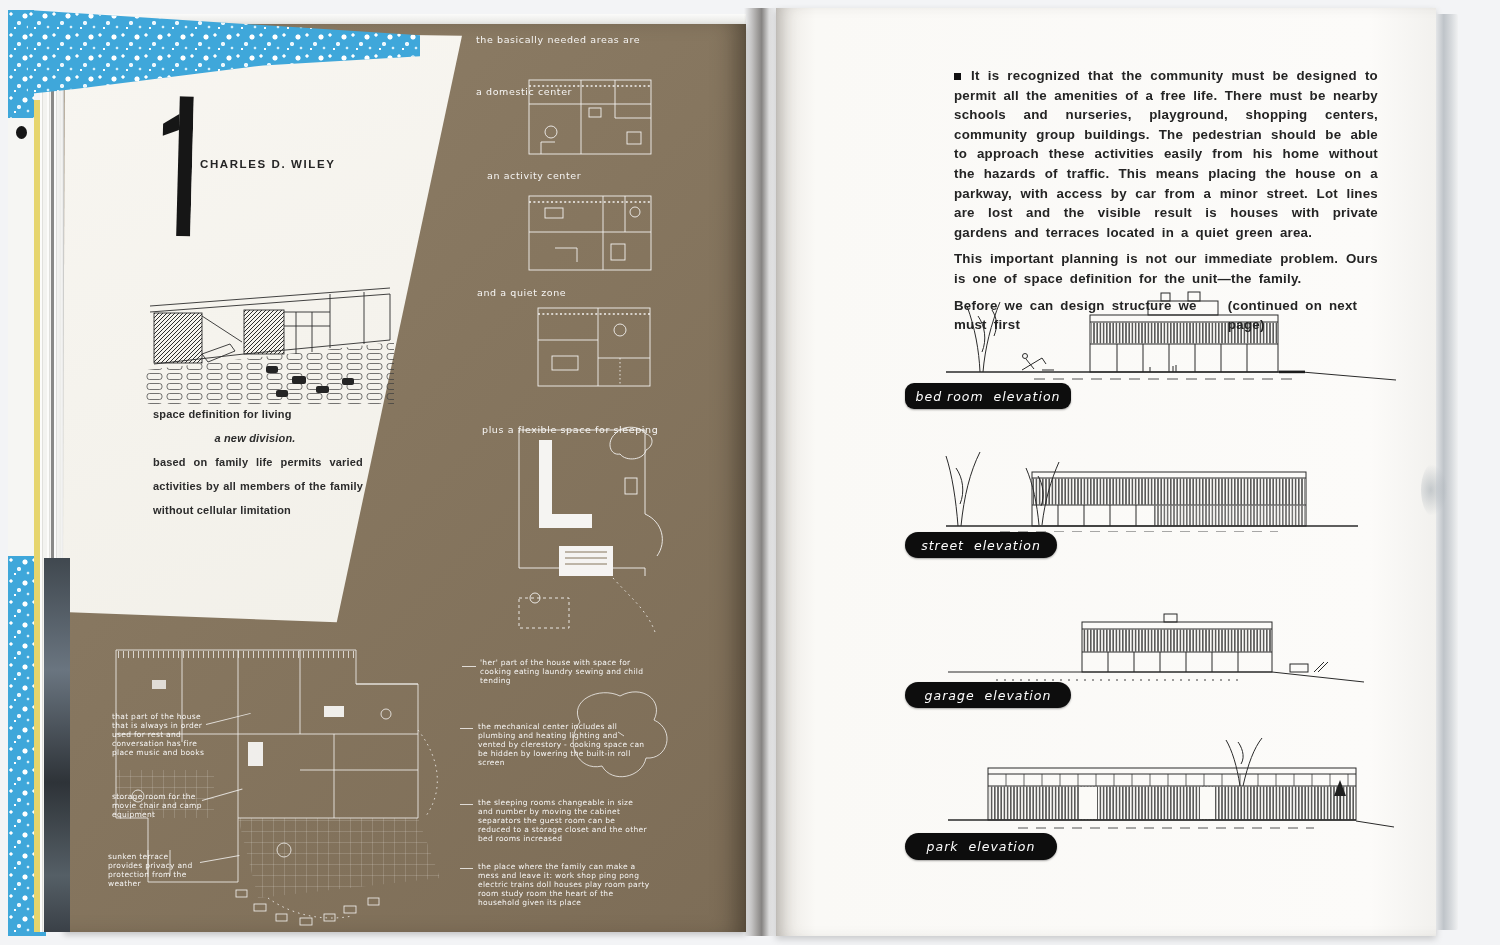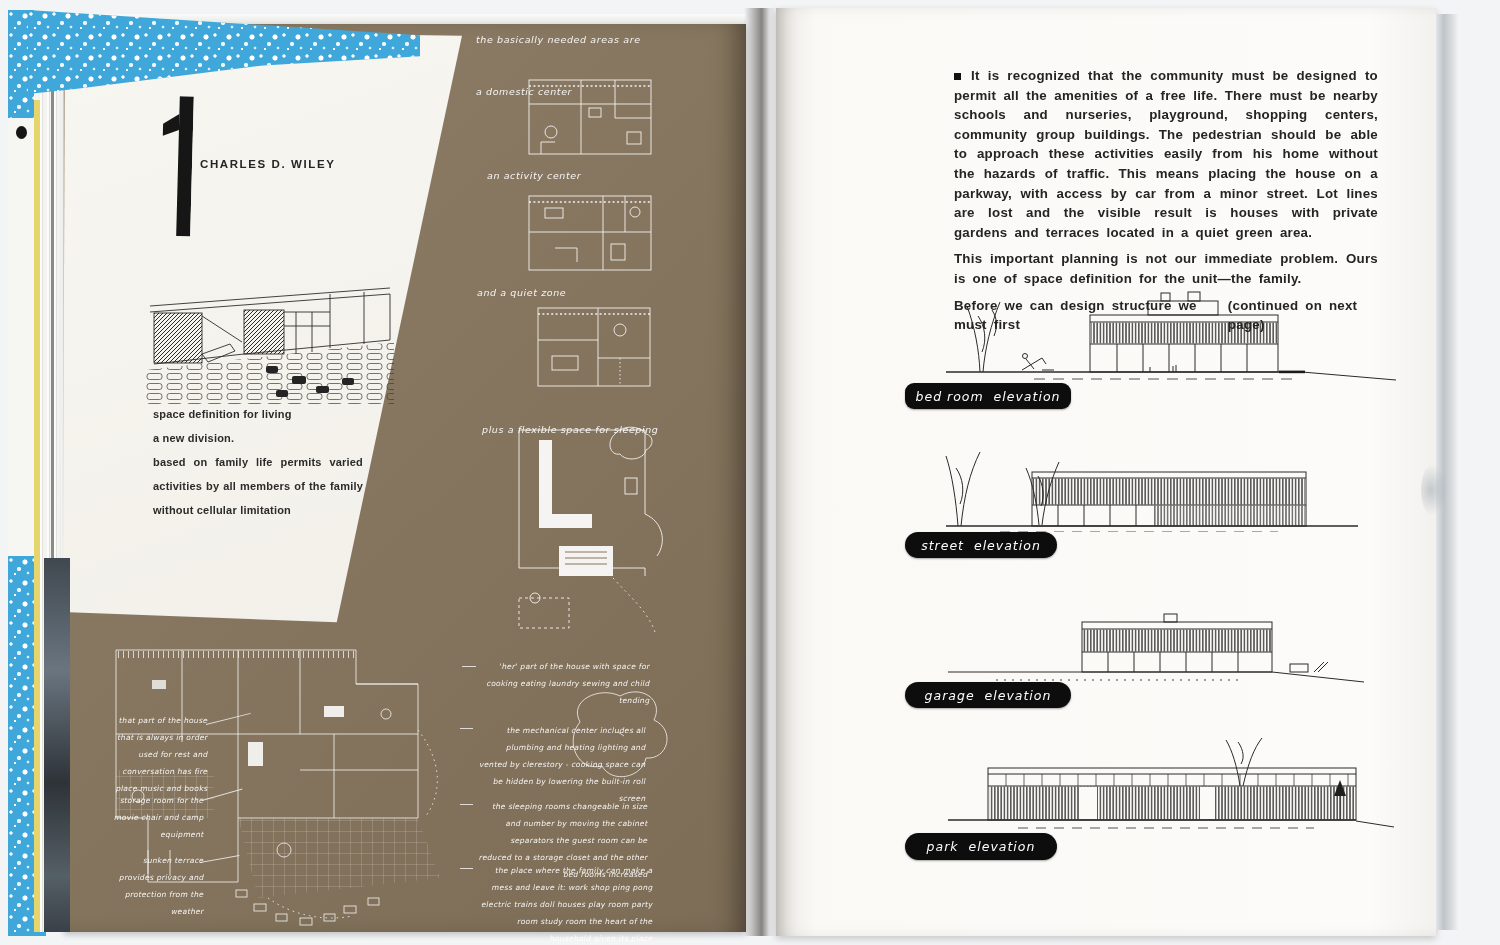--- a/index.html
+++ b/index.html
@@ -32,30 +32,30 @@
   }
   #white-card{
     left:60px; top:28px; width:404px; height:596px;
     background:linear-gradient(160deg,#f8f6f1,#f2f0e9);
     clip-path:polygon(1.2% .3%, 99.5% 1.3%, 68.5% 99.7%, .7% 98%);
     filter:drop-shadow(3px 3px 4px rgba(0,0,0,.28));
   }
   .print{ color:#252525; font-weight:700; }
   #architect-name{ left:200px; top:158px; font-size:11.5px; letter-spacing:1.6px; }
   .caption{ width:210px; font-size:11px; font-weight:700; color:#2b2b2b; line-height:24px; letter-spacing:.2px; }
-  .cap-r{ text-align:left; padding-right:6px; }
+  .cap-r{ text-align:center; padding-right:6px;font-style:italic; }
   .cap-j{ text-align:justify; text-align-last:justify; }
 
   
   .hand{
-    font-family:"DejaVu Sans", sans-serif; font-style:italic;
-    color:rgba(255,255,255,.93); letter-spacing:.6px;text-align:right;
+    font-family:"DejaVu Sans", sans-serif; 
+    color:rgba(255,255,255,.93); letter-spacing:.6px;
   }
   .note-lg{ font-size:9.5px; }
-  .note-sm{ font-size:7.5px; line-height:17px; letter-spacing:.3px; }
+  .note-sm{ font-size:7.5px; line-height:9px; letter-spacing:.3px; }
   .leader{ position:absolute; height:1px; background:rgba(255,255,255,.75); transform-origin:left center; }
 
   
   #gutter{
     left:744px; top:8px; width:34px; height:928px;
     background:linear-gradient(90deg, rgba(35,28,20,0) 0%, rgba(35,28,20,.38) 38%,
                rgba(25,20,15,.5) 52%, rgba(120,115,108,.18) 74%, rgba(0,0,0,0) 100%);
     z-index:40;
   }
 

